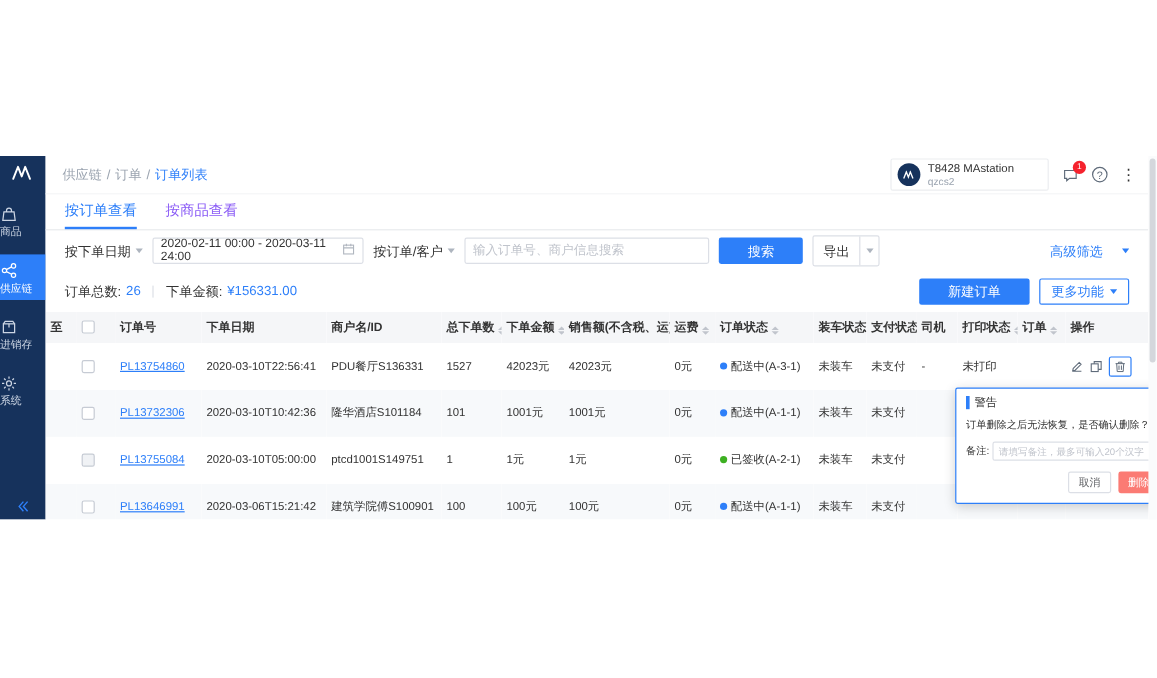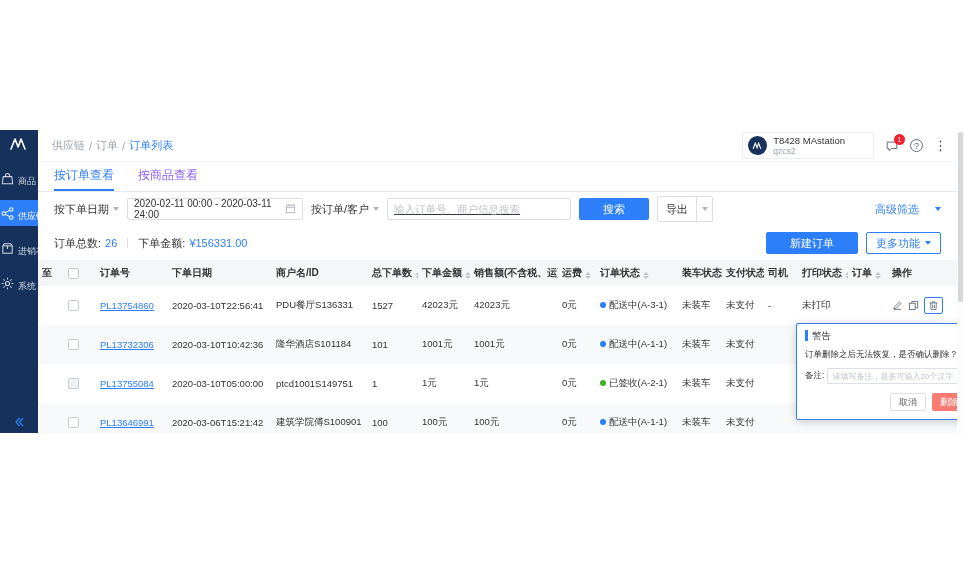--- a/index.html
+++ b/index.html
@@ -4,21 +4,21 @@
 <style>
   * { margin:0; padding:0; box-sizing:border-box; }
   html,body { width:964px; height:565px; background:#fff; font-family:"Liberation Sans",sans-serif; overflow:hidden; }
   body { position:relative; }
 
   .app { position:absolute; left:0; top:130px; width:957px; height:303px; display:flex; background:#fff; overflow:hidden; }
 
   
   .sidebar { width:38px; background:#16325c; flex-shrink:0; display:flex; flex-direction:column; align-items:center; position:relative; }
   .side-logo { margin:7px 0 14px; display:flex; justify-content:center; }
-  .side-item { width:100%; padding:6px 0 5px; margin-bottom:9px; display:flex; flex-direction:row; align-items:flex-end; gap:3px; color:#cdd6e4; cursor:pointer; }
+  .side-item { width:100%; padding:6px 0 5px; margin-bottom:9px; display:flex; flex-direction:column; align-items:flex-start; gap:3px; color:#cdd6e4; cursor:pointer; }
   .side-item svg { width:15px; height:15px; display:block; }
   .side-item .side-label { font-size:9px; line-height:1; white-space:nowrap; }
   .side-item.active { background:#2d7ff9; color:#ffffff; }
   .side-collapse { position:absolute; bottom:5px; left:0; width:100%; display:flex; justify-content:center; cursor:pointer; }
 
   
   .main { flex:1; min-width:0; display:flex; flex-direction:column; background:#fff; position:relative; }
 
   .topbar { height:32px; flex-shrink:0; display:flex; align-items:center; justify-content:space-between; padding:0 10px 0 14px; border-bottom:1px solid #f4f5f7; }
   .breadcrumb { font-size:11px; color:#9aa3af; display:flex; gap:4px; align-items:center; }
@@ -36,21 +36,21 @@
   .tabbar { height:30px; flex-shrink:0; border-bottom:1px solid #e8eaed; display:flex; align-items:stretch; padding:0 16px; gap:24px; }
   .tab { font-size:12px; color:#8b5cf6; display:flex; align-items:center; border-bottom:2px solid transparent; cursor:pointer; }
   .tab.active { color:#2d7ff9; border-bottom-color:#2d7ff9; }
 
   .filterbar { height:34px; flex-shrink:0; display:flex; align-items:center; padding:0 16px; gap:8px; font-size:11px; color:#333; }
   .select-plain { display:flex; align-items:center; gap:4px; cursor:pointer; white-space:nowrap; }
   .caret { width:0; height:0; border-left:3.5px solid transparent; border-right:3.5px solid transparent; border-top:4px solid #aeb5bf; }
   .caret.blue { border-top-color:#2d7ff9; }
   .inputbox { border:1px solid #dcdfe6; border-radius:2px; height:22px; display:flex; align-items:center; padding:0 6px; background:#fff; }
   .date-input { width:176px; justify-content:space-between; font-size:10px; color:#333; cursor:pointer;align-items:center; }
-  .search-input { width:184px;text-decoration:underline; }
+  .search-input { width:204px; }
   .search-input input { border:none; outline:none; width:100%; font-size:10.5px; color:#333; font-family:inherit; }
   .search-input input::placeholder { color:#c0c4cc; }
   .btn-primary { background:#2d7ff9; color:#fff; border:none; border-radius:2px; height:22px; padding:0 24px; font-size:11px; font-family:inherit; cursor:pointer; }
   .btn-export { border:1px solid #dcdfe6; border-radius:2px; height:26px; display:flex; align-items:center; background:#fff; cursor:pointer; }
   .btn-export .txt { padding:0 8px; font-size:11px; color:#333; }
   .btn-export .split { width:16px; height:100%; border-left:1px solid #dcdfe6; display:flex; align-items:center; justify-content:center; }
   .advanced { margin-left:auto; color:#2d7ff9; display:flex; align-items:center; gap:16px; cursor:pointer; }
 
   .summarybar { height:34px; flex-shrink:0; display:flex; align-items:center; padding:0 16px; font-size:11px; color:#333; }
   .blue { color:#2d7ff9; }

